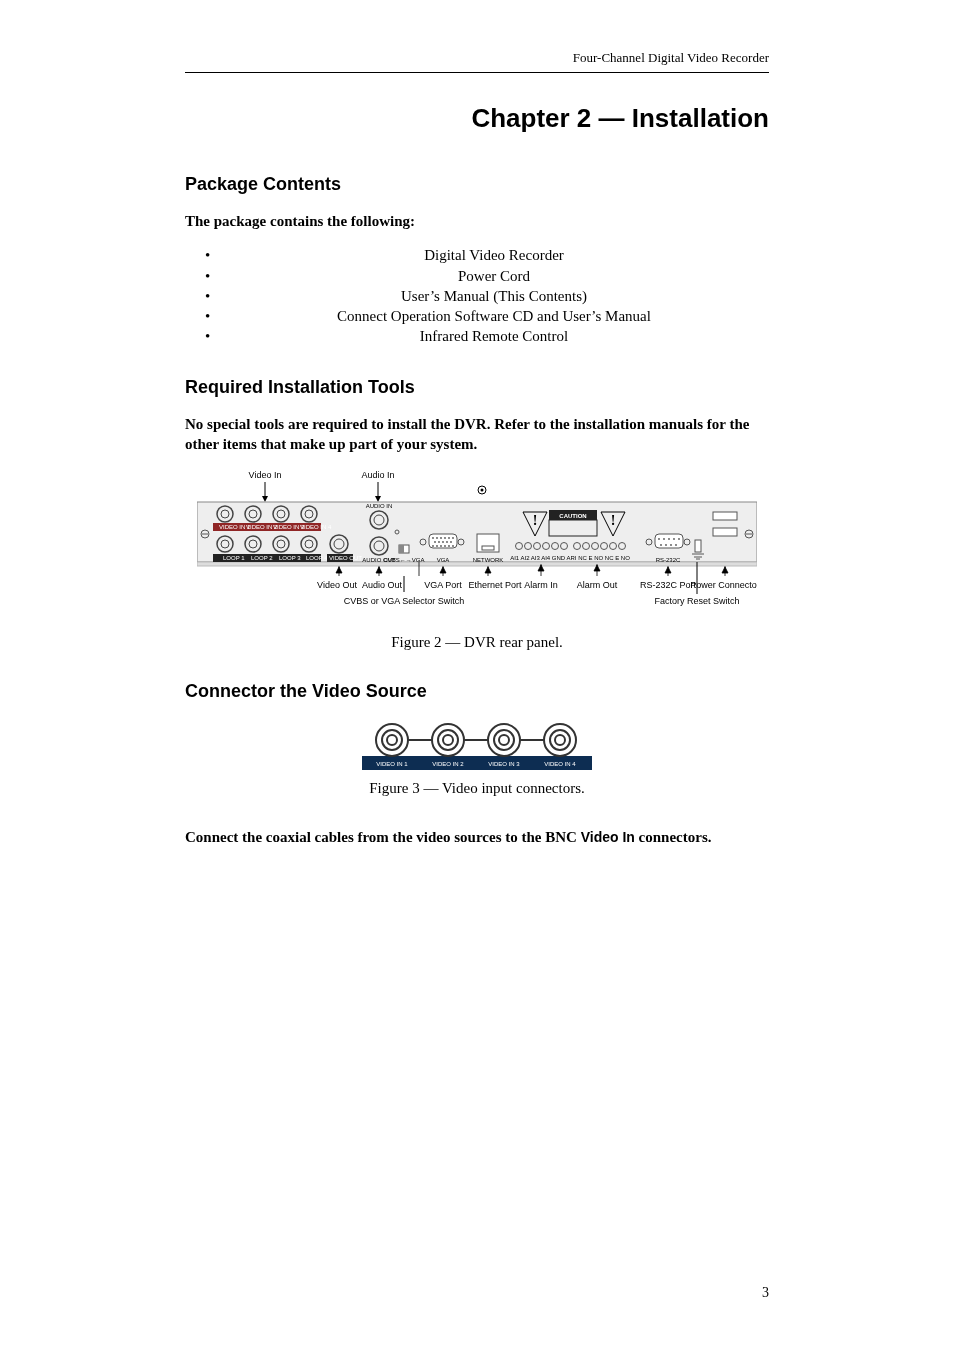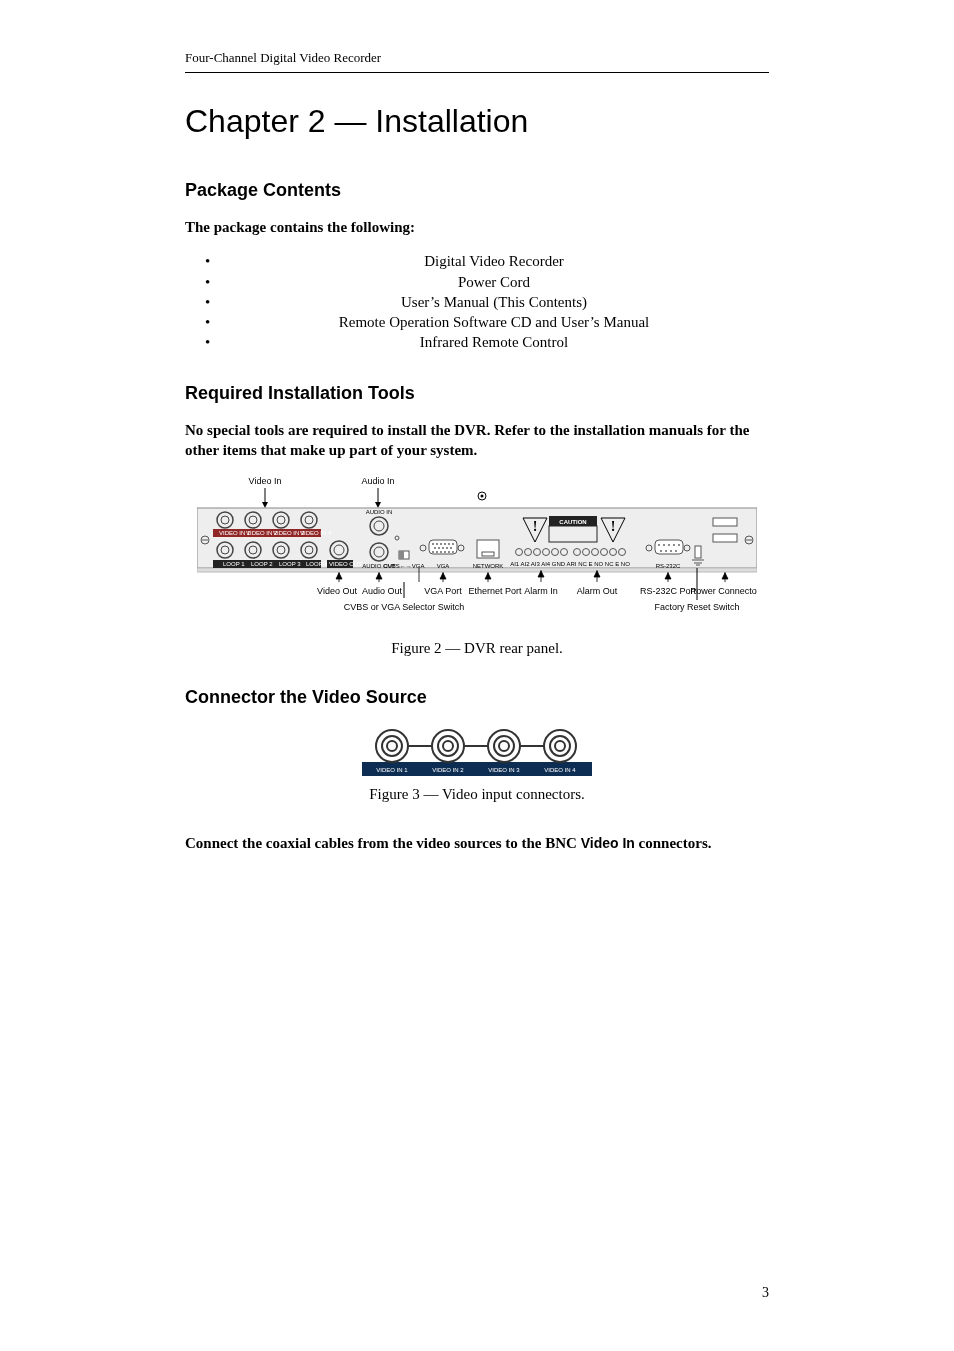--- a/index.html
+++ b/index.html
@@ -12,33 +12,35 @@
     width: 954px;
   }
   .page {
     width: 954px;
     min-height: 1351px;
     padding: 50px 185px 40px 185px;
     box-sizing: border-box;
     position: relative;
   }
   .header-right {
+    text-align: right;
     font-size: 13px;
     margin-bottom: 6px;
   }
   .header-rule {
     border: 0;
     border-top: 1.5px solid #000;
     margin: 0 0 30px 0;
   }
   h1.chapter {
     font-family: Arial, Helvetica, sans-serif;
-    font-size: 32px;
-    font-weight: normal;
+    font-size: 26px;
+    font-weight: bold;
     margin: 0 0 40px 0;
+    text-align: right;
   }
   h2.section {
     font-family: Arial, Helvetica, sans-serif;
     font-size: 18px;
     font-weight: bold;
     margin: 0 0 16px 0;
   }
   p.body {
     font-family: "Times New Roman", Times, serif;
     font-size: 15px;
@@ -114,21 +116,21 @@
   <hr class="header-rule">
 
   <h1 class="chapter">Chapter 2 — Installation</h1>
 
   <h2 class="section">Package Contents</h2>
   <p class="body">The package contains the following:</p>
   <ul class="pkg">
     <li>Digital Video Recorder</li>
     <li>Power Cord</li>
     <li>User’s Manual (This Contents)</li>
-    <li>Remote Operation Software CD and User’s Manual</li>
+    <li>Connect Operation Software CD and User’s Manual</li>
     <li>Infrared Remote Control</li>
   </ul>
 
   <h2 class="section">Required Installation Tools</h2>
   <p class="body">No special tools are required to install the DVR.  Refer to the installation manuals for the other items that make up part of your system.</p>
 
   <div class="figure">
     <svg width="560" height="160" viewBox="0 0 560 160">
 
       <text class="diag-text" x="68" y="10" text-anchor="middle">Video In</text>

